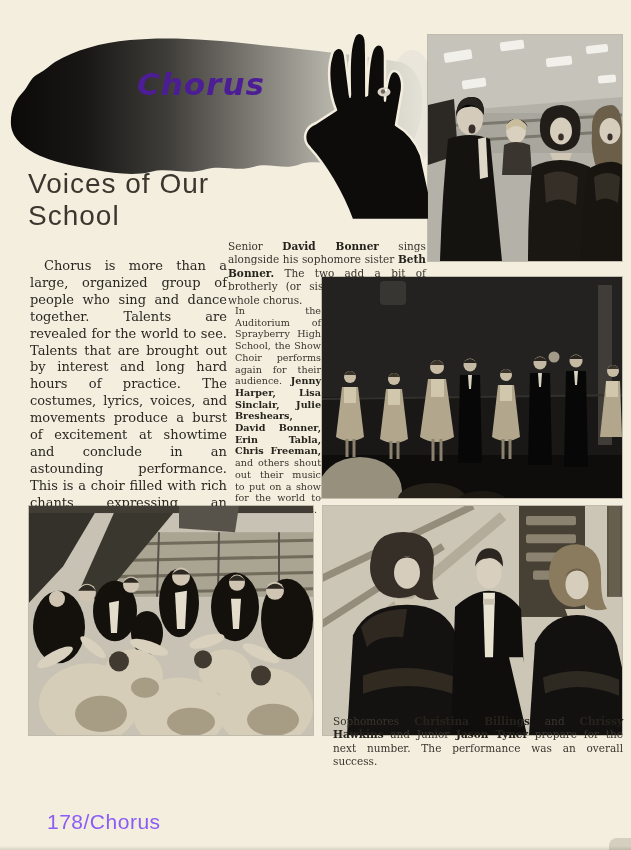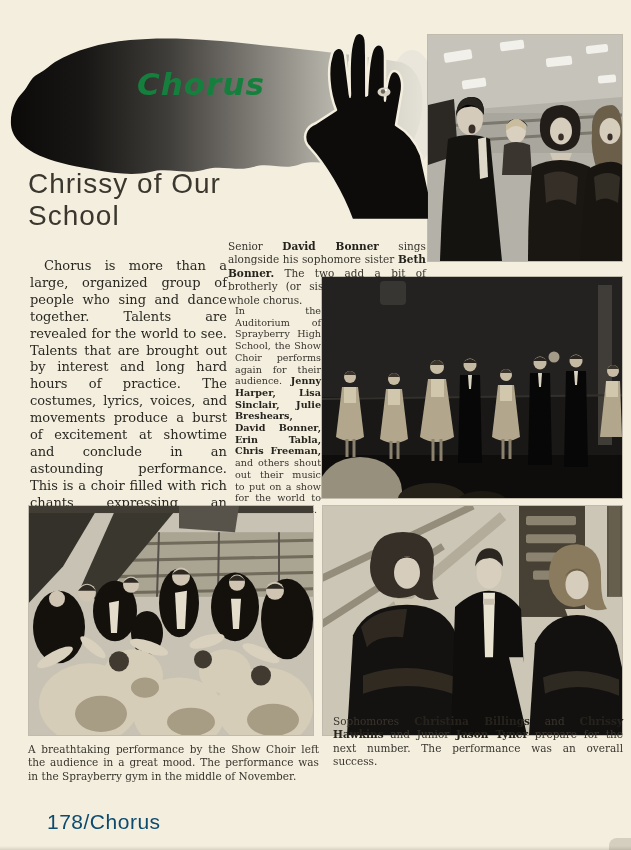--- a/index.html
+++ b/index.html
@@ -8,21 +8,21 @@
     background:#f3eede;overflow:hidden;
     font-family:"DejaVu Serif","Liberation Serif",serif;
     color:#2d2a24;
   }
   
   .banner-svg{position:absolute;left:0;top:0;width:440px;height:228px;}
   .banner-title{
     position:absolute;left:137px;top:66px;width:140px;
     font-family:"DejaVu Sans","Liberation Sans",sans-serif;
     font-weight:bold;font-style:italic;font-size:31px;letter-spacing:1px;
-    color:#15803d;
+    color:#4c1d95;
   }
   .section-heading{
     position:absolute;left:28px;top:168px;margin:0;width:280px;
     font-family:"Liberation Sans","DejaVu Sans",sans-serif;
     font-weight:300;font-size:28px;letter-spacing:1px;color:#3b372f;
   }
   
   .bodycopy{
     position:absolute;left:30px;top:258px;width:197px;
     font-size:13px;line-height:16.9px;text-align:justify;color:#2b2822;
@@ -35,21 +35,21 @@
   .caption-top{position:absolute;left:228px;top:211px;width:198px;margin-top:29px;}
   .caption-side{
     position:absolute;left:235px;top:305px;width:86px;
     font-size:9.6px;line-height:11.7px;
   }
   .caption-bottom-left{position:absolute;left:28px;top:743px;width:291px;}
   .caption-bottom-right{position:absolute;left:333px;top:715px;width:290px;}
   .folio{
     position:absolute;left:47px;top:810px;
     font-family:"Liberation Sans","DejaVu Sans",sans-serif;
-    font-weight:300;font-size:21px;letter-spacing:0.5px;color:#0c4a6e;
+    font-weight:300;font-size:21px;letter-spacing:0.5px;color:#8b5cf6;
   }
   
   .photo{position:absolute;box-shadow:0 0 0 1px rgba(40,36,28,.25);background:#111;}
   .photo svg{display:block;width:100%;height:100%;}
   .photo-top-right{left:428px;top:35px;width:194px;height:226px;}
   .photo-middle{left:322px;top:277px;width:300px;height:221px;}
   .photo-bottom-left{left:29px;top:506px;width:284px;height:229px;}
   .photo-bottom-right{left:323px;top:506px;width:299px;height:229px;}
   .corner-shade{
     position:absolute;right:0;bottom:0;width:22px;height:12px;
@@ -130,21 +130,21 @@
 
       <g>
         <ellipse cx="384" cy="92" rx="6.5" ry="4.5" fill="#d9d4c5"></ellipse>
         <circle cx="383" cy="91.5" r="2.2" fill="#6d675a"></circle>
         <circle cx="386" cy="90" r="1.2" fill="#ffffff"></circle>
       </g>
     </g>
   </svg>
 
   <div class="banner-title">Chorus</div>
-  <h1 class="section-heading">Chrissy of Our School</h1>
+  <h1 class="section-heading">Voices of Our School</h1>
 
   <div class="photo photo-top-right">
     <svg viewBox="0 0 194 226" preserveAspectRatio="none">
       <rect width="194" height="226" fill="#b4b1a8"></rect>
 
       <polygon points="0,0 194,0 194,62 0,78" fill="#c6c3ba"></polygon>
       <g fill="#f2f0ea">
         <rect x="16" y="16" width="28" height="10" rx="2" transform="rotate(-9 30 21)"></rect>
         <rect x="72" y="6" width="24" height="9" rx="2" transform="rotate(-7 84 10)"></rect>
         <rect x="118" y="22" width="26" height="9" rx="2" transform="rotate(-6 131 26)"></rect>
@@ -410,20 +410,19 @@
         <path d="M 226,66 Q 228,38 254,38 Q 280,40 278,74 Q 278,94 284,102 Q 268,106 262,98 Q 244,104 234,92 Q 224,80 226,66 Z" fill="#8a7b5f"></path>
         <ellipse cx="254" cy="78" rx="11.5" ry="14.5" fill="#d6cdbd"></ellipse>
         <path d="M 242,70 Q 254,58 266,70 Q 260,62 254,62 Q 246,62 242,70 Z" fill="#6e6149"></path>
         <polygon points="242,102 266,102 260,118 248,118" fill="#cfc5b3"></polygon>
         <path d="M 212,136 Q 226,108 254,108 Q 284,108 294,138 L 299,160 L 299,227 L 206,227 Z" fill="#131110"></path>
         <path d="M 220,170 Q 256,156 296,172 L 296,188 Q 256,172 222,186 Z" fill="#3a332a" opacity="0.7"></path>
       </g>
     </svg>
   </div>
 
-  <div class="caption caption-bottom-left"><span>A breathtaking performance by the Show Choir left the audience in a great mood. The performance was in the Sprayberry gym in the middle of November.</span></div>
   <div class="caption caption-bottom-right"><span>Sophomores </span><b>Christina Billings</b><span> and </span><b>Chrissy Hawkins</b><span> and Junior </span><b>Jason Tyner</b><span> prepare for the next number. The performance was an overall success.</span></div>
 
   <div class="folio">178/Chorus</div>
 
   <div class="corner-shade"></div>
   <div class="bottom-edge"></div>
 </div>
 
 </body></html>

